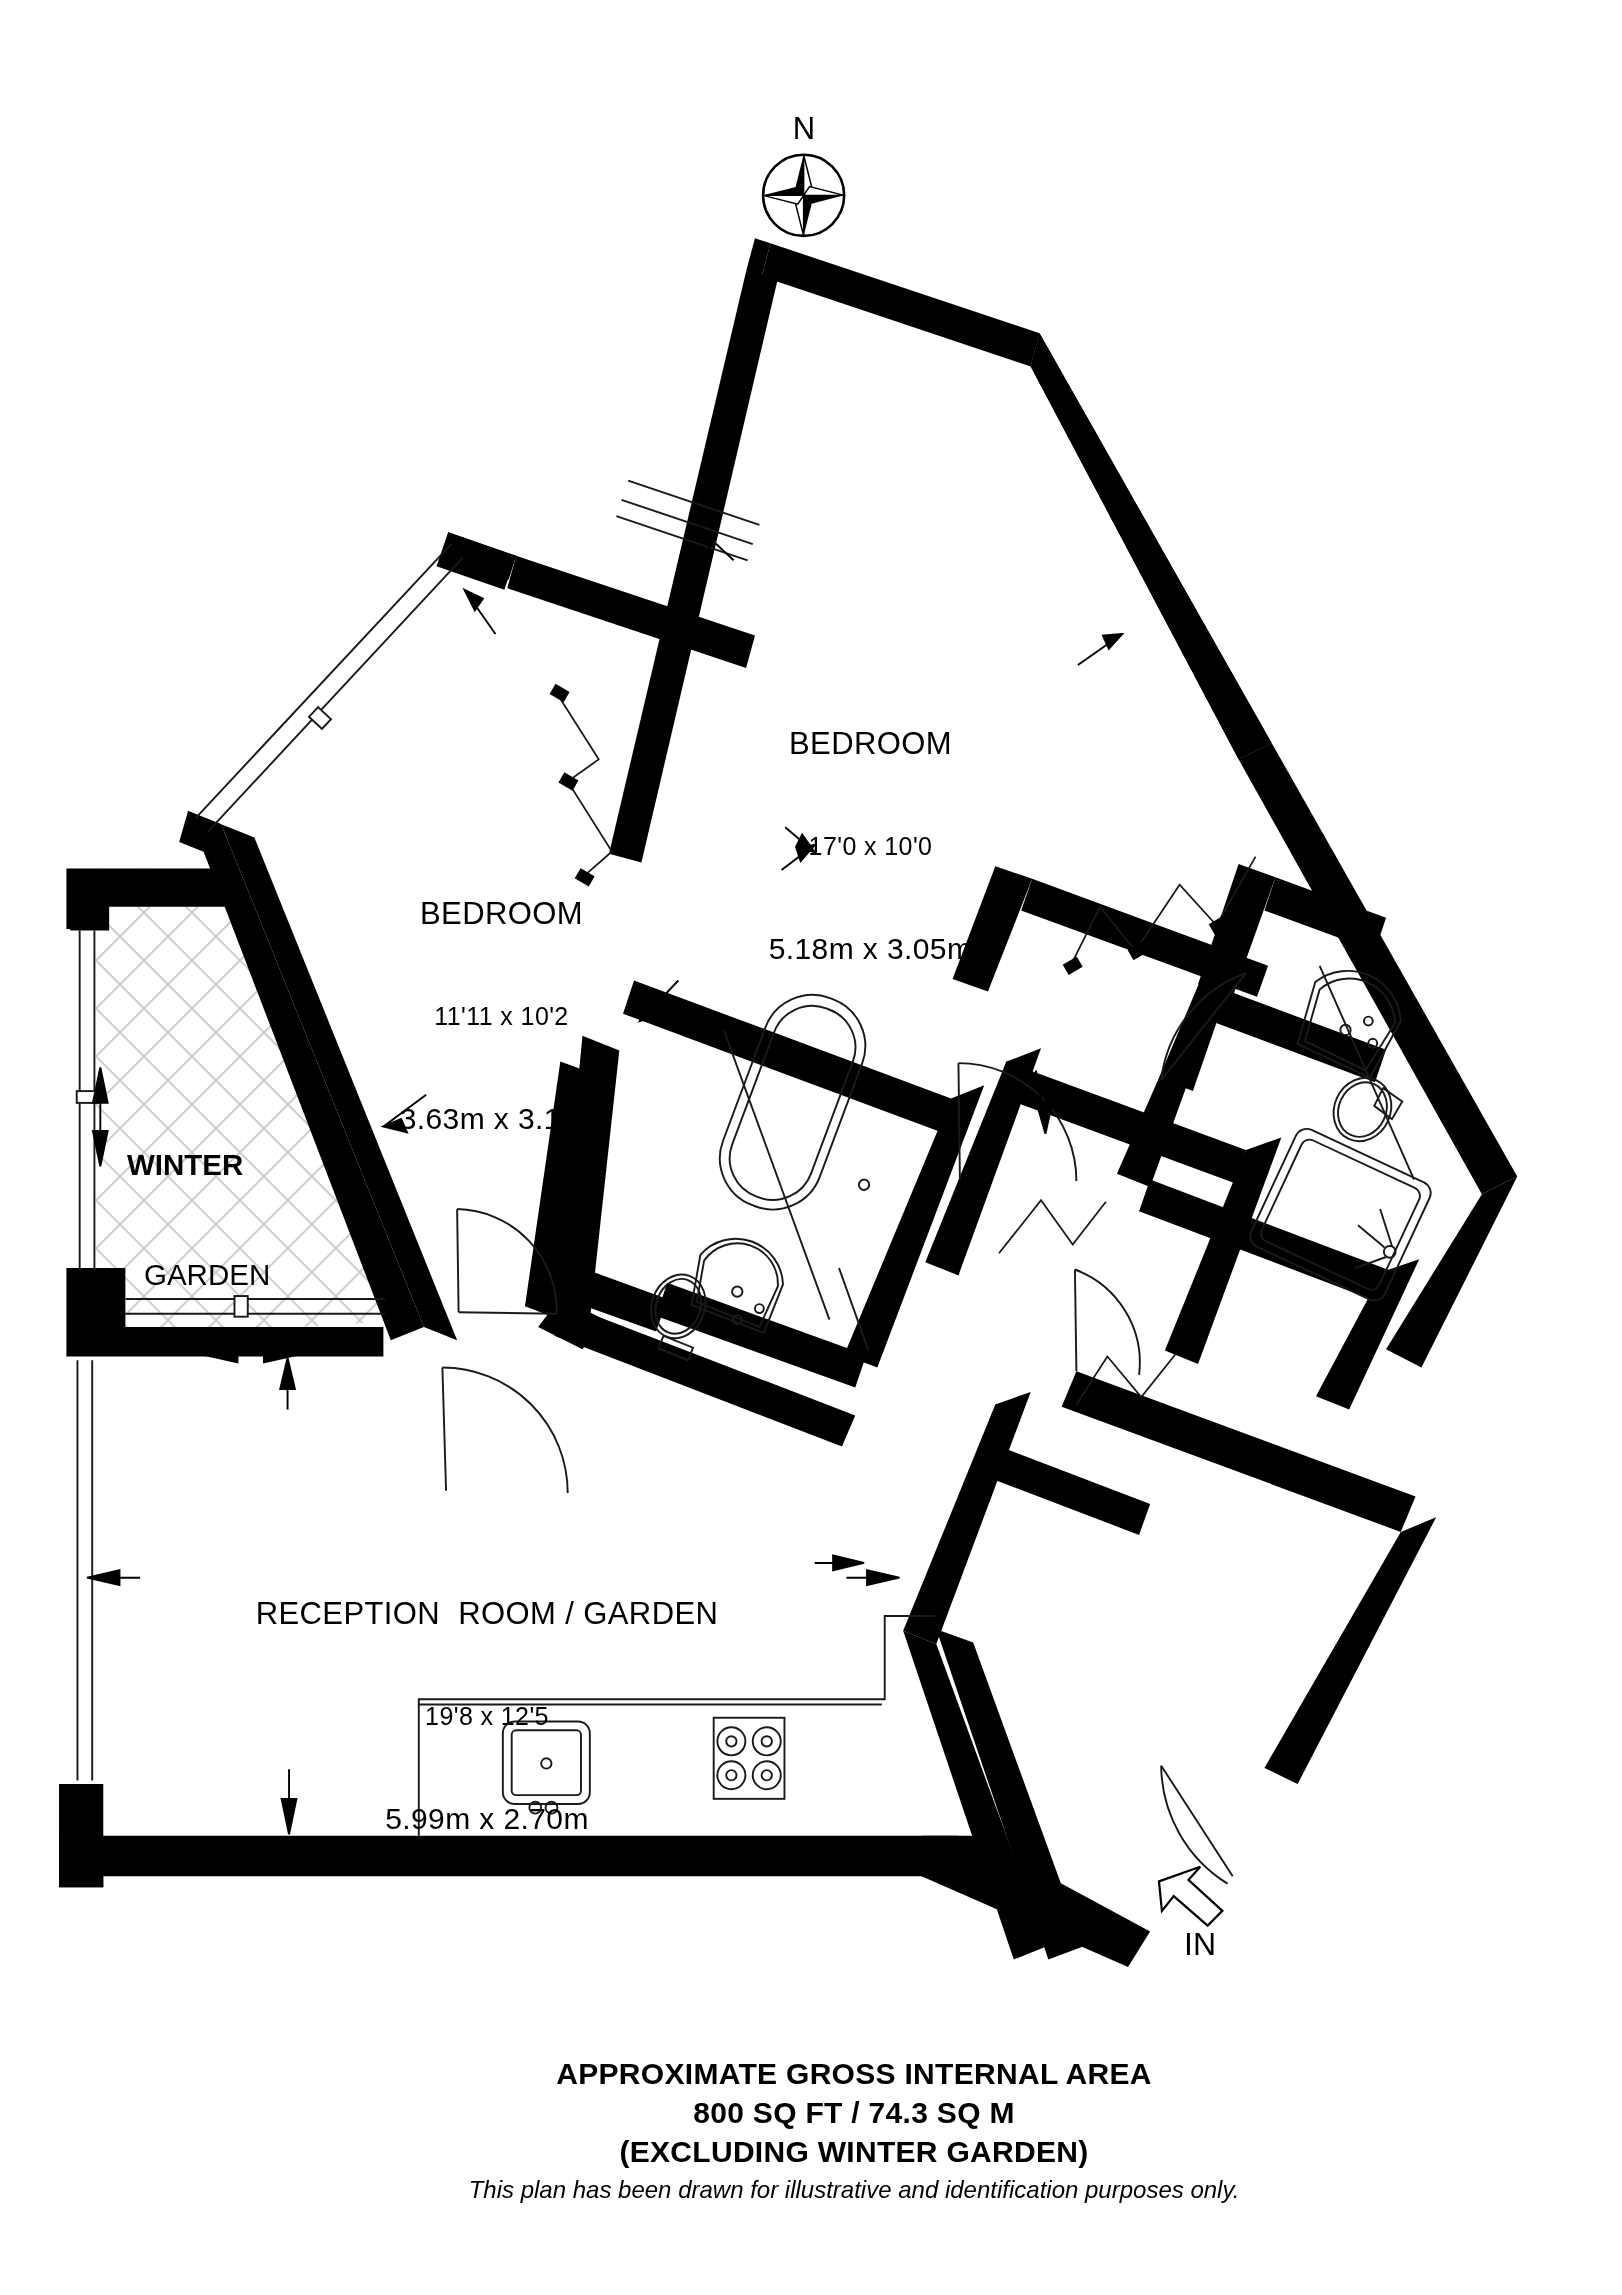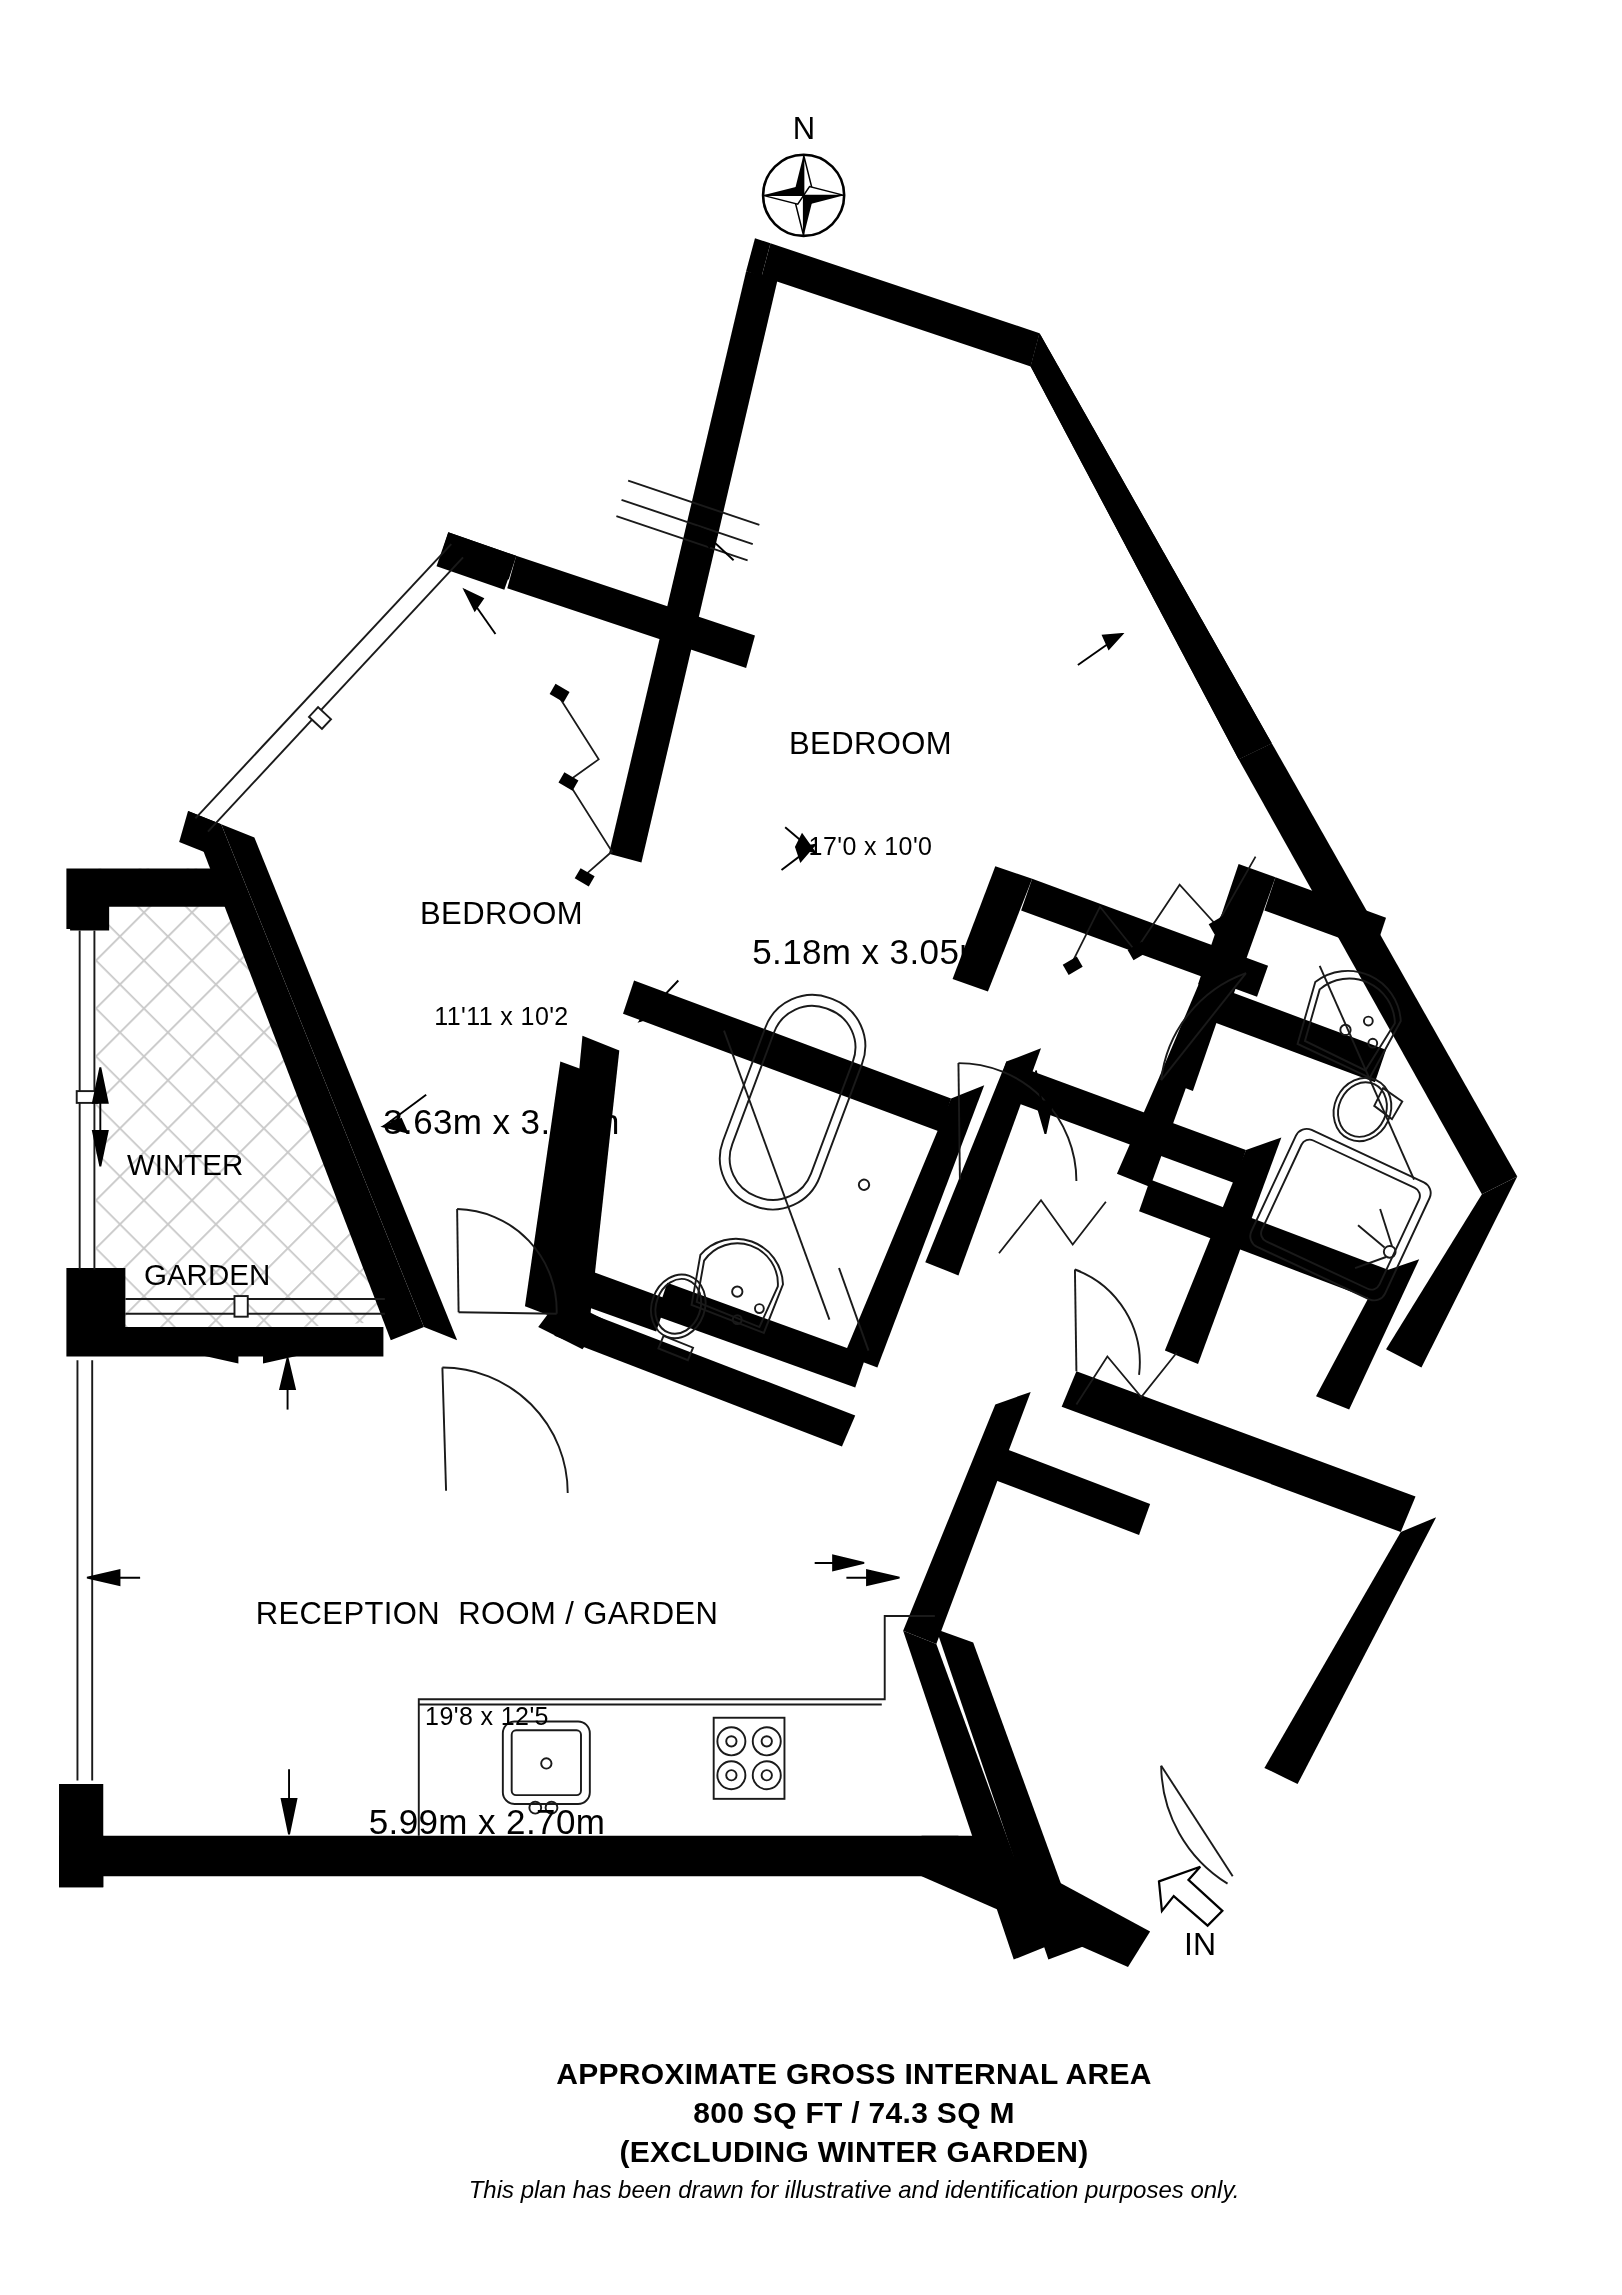--- a/index.html
+++ b/index.html
@@ -37,21 +37,21 @@
     color: #000;
     line-height: 1.18;
   }
   .room-label {
     text-align: center;
     font-size: 29.5px;
     letter-spacing: 0.4px;
   }
   .room-label .rl-name { display:block; font-size: 31px; }
   .room-label .rl-imp  { display:block; font-size: 25px; }
-  .room-label .rl-met  { display:block; font-size: 35px; }
+  .room-label .rl-met  { display:block; font-size: 30px; }
 
   .wg-label {
     font-size: 29.5px;
     text-align: left;
     line-height: 1.25;
   }
   .compass-n {
     font-size: 31px;
     text-align: center;
     width: 44px;
@@ -402,21 +402,21 @@
     <span class="rl-met">3.63m x 3.10m</span>
   </div>
 
   <div class="txt room-label" style="left:133px; top:1526px; width:708px;">
     <span class="rl-name">RECEPTION  ROOM / GARDEN</span>
     <span class="rl-imp">19'8 x 12'5</span>
     <span class="rl-met">5.99m x 2.70m</span>
   </div>
 
   <div class="txt wg-label" style="left:127px; top:1073px;">
-    <span style="display:block;">WINTER</span>
+    <span style="display:block;font-weight:bold;">WINTER</span>
     <span style="display:block;margin-left:17px;">GARDEN</span>
   </div>
 
   <div class="txt in-label" style="left:1184px; top:1926px;">IN</div>
 
   <div class="footer" style="top:2057px;padding-left:43px;">
     <span class="f1">APPROXIMATE GROSS INTERNAL AREA</span>
     <span class="f2">800 SQ FT / 74.3 SQ M</span>
     <span class="f3">(EXCLUDING WINTER GARDEN)</span>
     <span class="f4">This plan has been drawn for illustrative and identification purposes only.</span>

